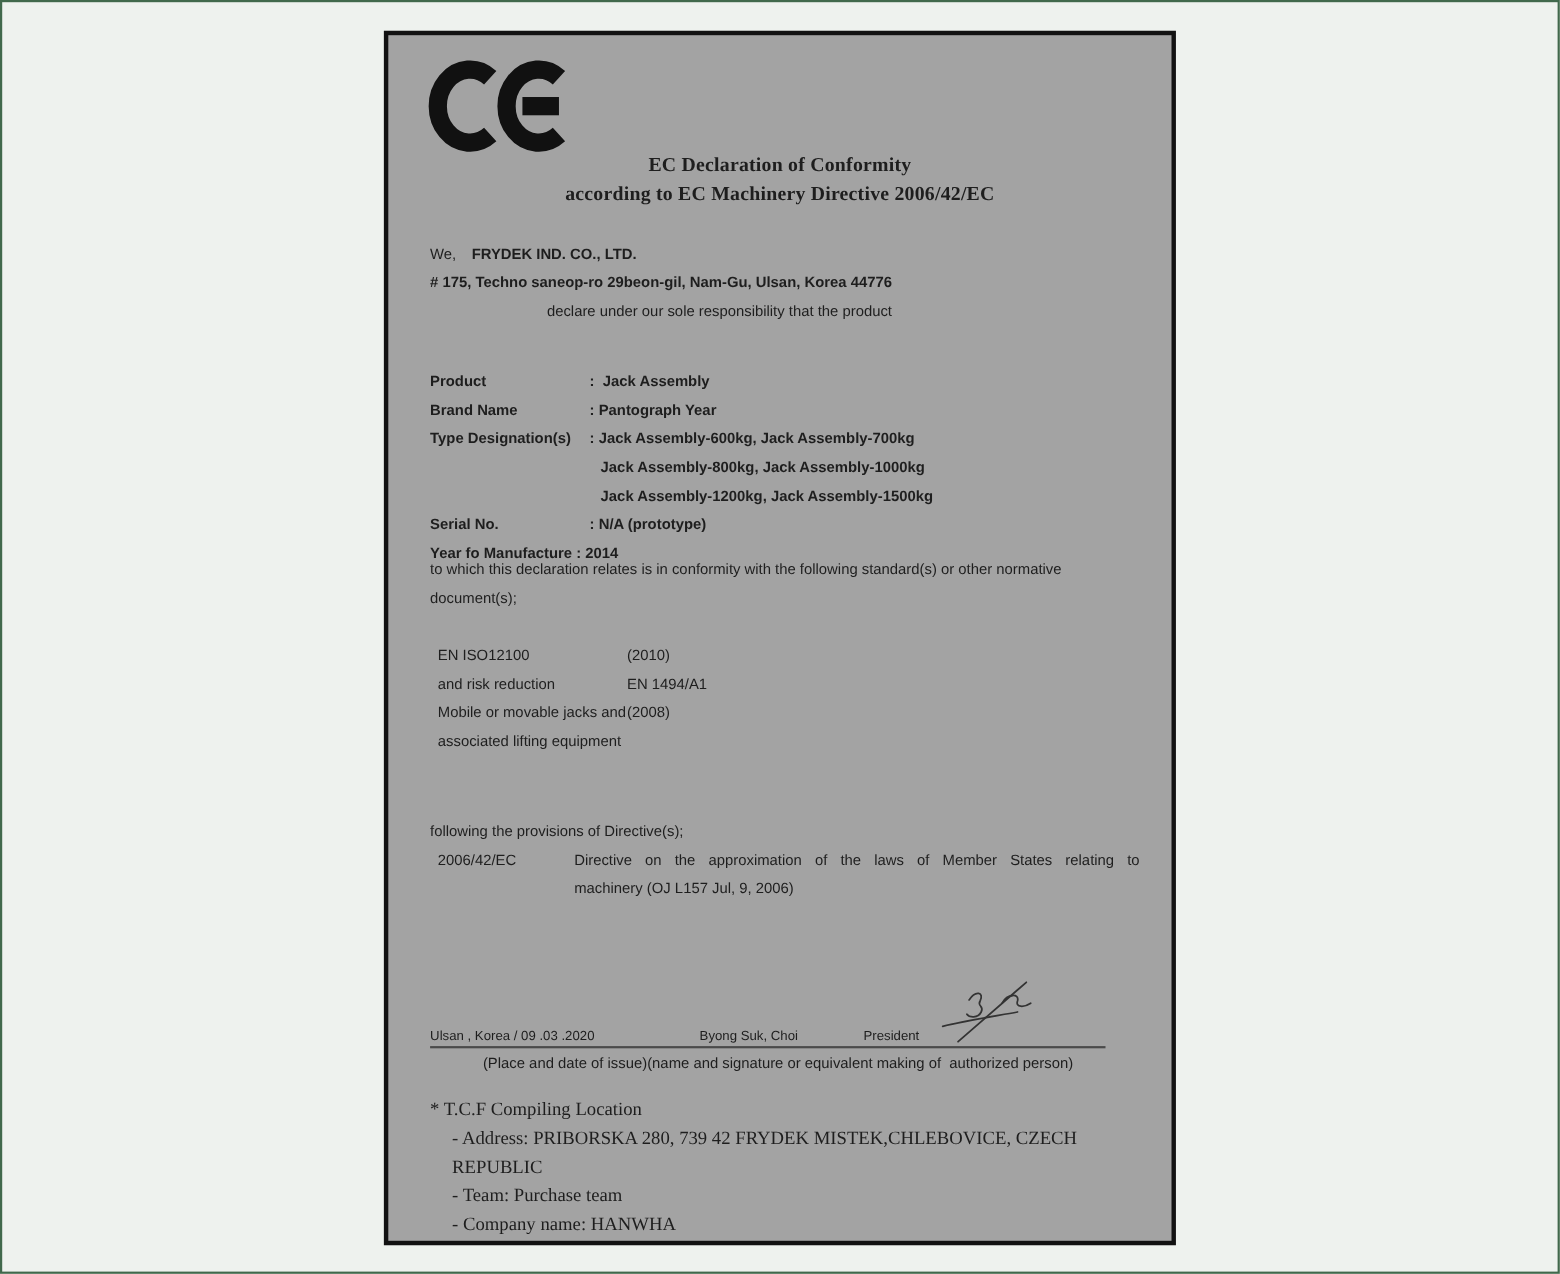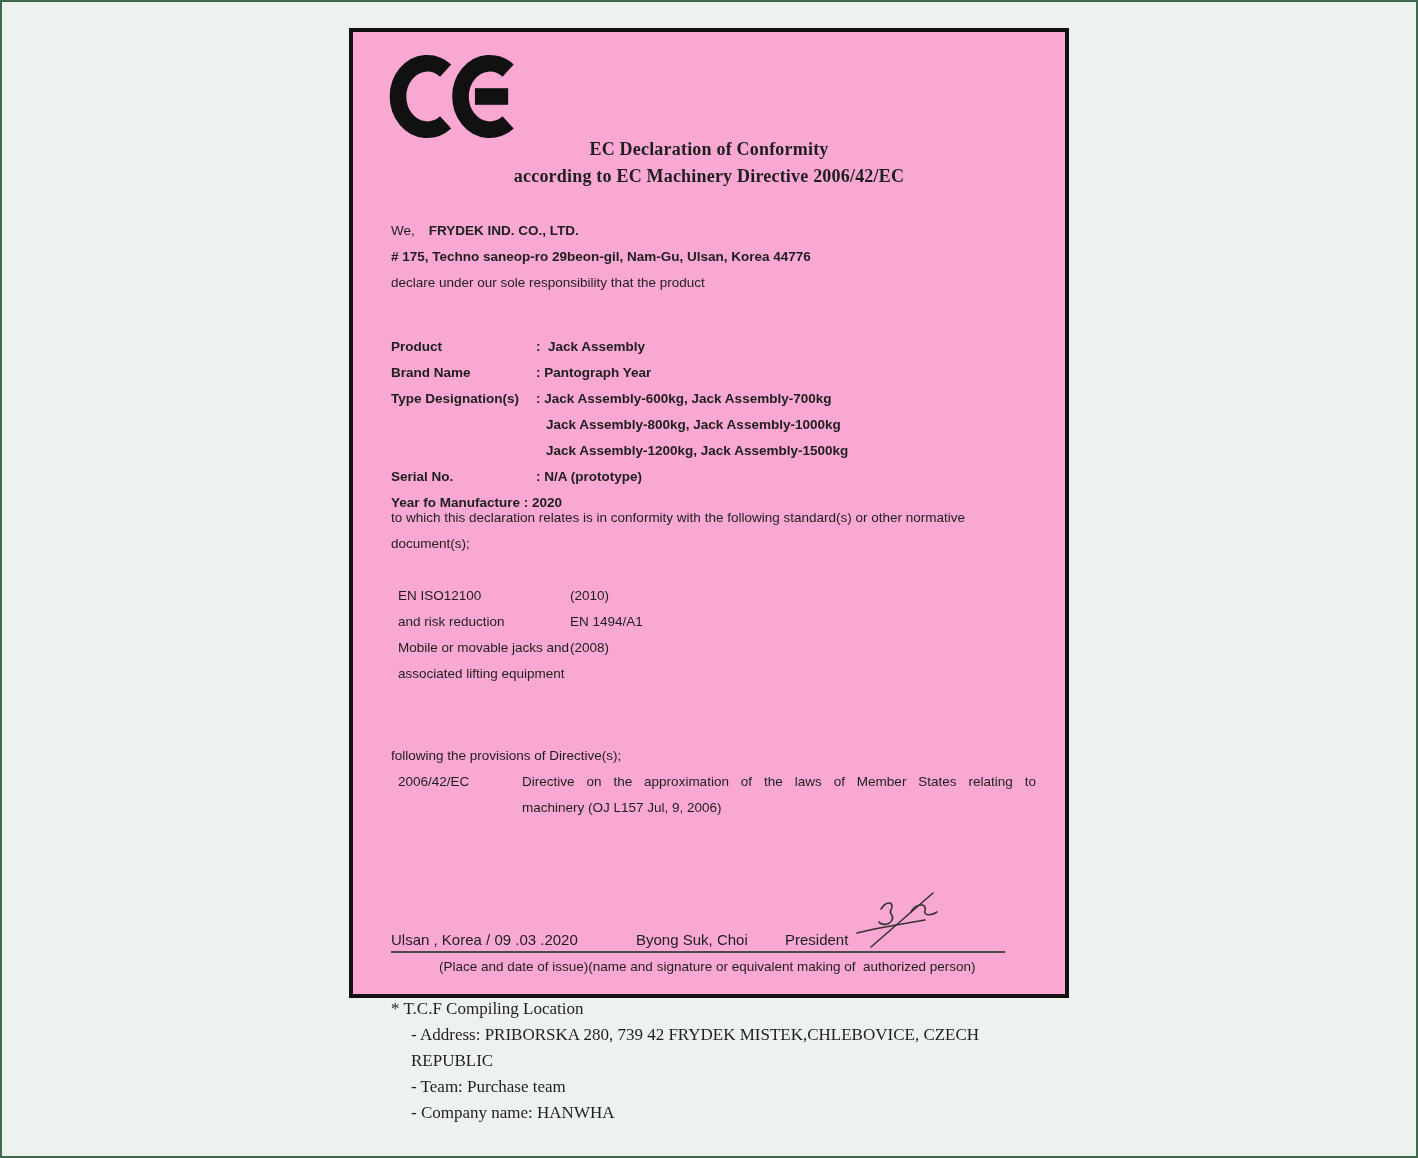--- a/index.html
+++ b/index.html
@@ -5,36 +5,36 @@
   html,body { margin:0; padding:0; }
   body {
     width:1418px; height:1158px; position:relative;
     background:#eef2ee; color:#1e1e1e;
     font-family:"Liberation Sans","DejaVu Sans",sans-serif;
     overflow:hidden;
   }
   .viewport-frame { position:absolute; inset:0; border:2px solid #41694c; pointer-events:none; }
 
   .doc {
-    position:absolute; left:349px; top:28px; width:720px; height:970px;
-    box-sizing:border-box; border:4px solid #121212; background:#f9a8d4;
+    position:absolute; left:349px; top:28px; width:720px; height:1104px;
+    box-sizing:border-box; border:4px solid #121212; background:#a3a3a3;
   }
 
   .ce-logo { position:absolute; left:36px; top:22px; width:125px; height:85px; }
 
   .title-block {
     position:absolute; top:104px; left:0; width:100%; text-align:center;
     font-family:"Liberation Serif","DejaVu Serif",serif; font-weight:bold;
     font-size:18px; line-height:27px; letter-spacing:0.2px;
   }
 
   .txt { font-size:13.5px; line-height:26px; }
   .b { font-weight:bold; }
 
-  .intro-block { position:absolute; left:38px; top:186px; }
+  .intro-block { position:absolute; left:38px; top:186px;text-align:right; }
   .we-row { display:flex; }
   .we-prefix { margin-right:14px; }
 
   .fields-block { position:absolute; left:38px; top:302px; font-weight:bold; }
   .frow { display:flex; }
   .flbl { flex:0 0 145px; width:145px; }
   .fval { white-space:pre; }
   .fcont { margin-left:155px; }
 
   .conf-block { position:absolute; left:38px; top:473px; }
@@ -47,21 +47,21 @@
 
   .prov-block { position:absolute; left:38px; top:711px; }
 
   .dir-grid {
     position:absolute; left:45px; top:737px; width:638px;
     display:grid; grid-template-columns:124px 514px;
   }
 
   .sig-row {
     position:absolute; left:38px; top:889px; width:614px; height:30px;
-    border-bottom:2px solid #4a4a4a; font-size:15px;
+    border-bottom:2px solid #4a4a4a; font-size:12px;
   }
   .sig-row > span { position:absolute; bottom:3px; white-space:pre; }
   .sp-place { left:0; }
   .sp-name  { left:245px; }
   .sp-title { left:394px; }
   .sig-scribble { position:absolute; left:458px; top:-34px; width:96px; height:66px; }
 
   .caption-line { position:absolute; left:38px; top:922px; white-space:pre;margin-left:48px; }
 
   .tcf-block {
@@ -110,21 +110,21 @@
     <div class="frow">
       <span class="flbl">Type  Designation(s)</span>
         <span class="fval">: Jack Assembly-600kg, Jack Assembly-700kg</span>
     </div>
     <div class="fcont">Jack Assembly-800kg, Jack Assembly-1000kg</div>
     <div class="fcont">Jack Assembly-1200kg, Jack Assembly-1500kg</div>
     <div class="frow">
       <span class="flbl">Serial No.</span>
         <span class="fval">: N/A (prototype)</span>
     </div>
-    <div>Year fo Manufacture : 2020</div>
+    <div>Year fo Manufacture : 2014</div>
   </div>
 
   <div class="conf-block txt">
     <div>to which this declaration relates is in conformity with the following standard(s) or other normative</div>
     <div>document(s);</div>
   </div>
 
   <div class="stds-grid txt">
     <span>EN ISO12100</span>
     <span>(2010)</span>

